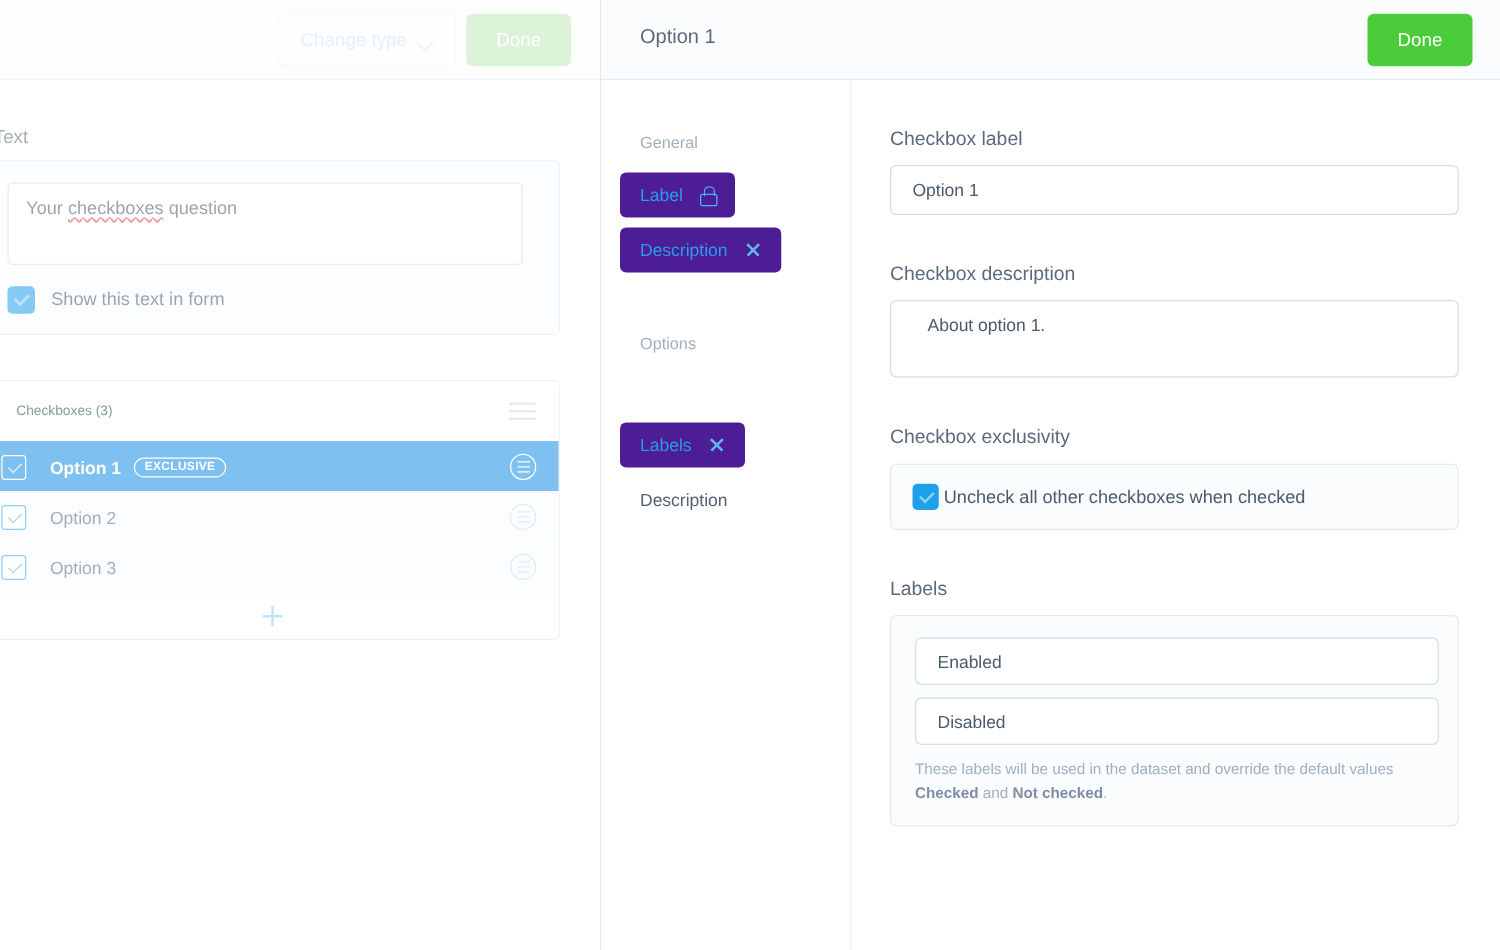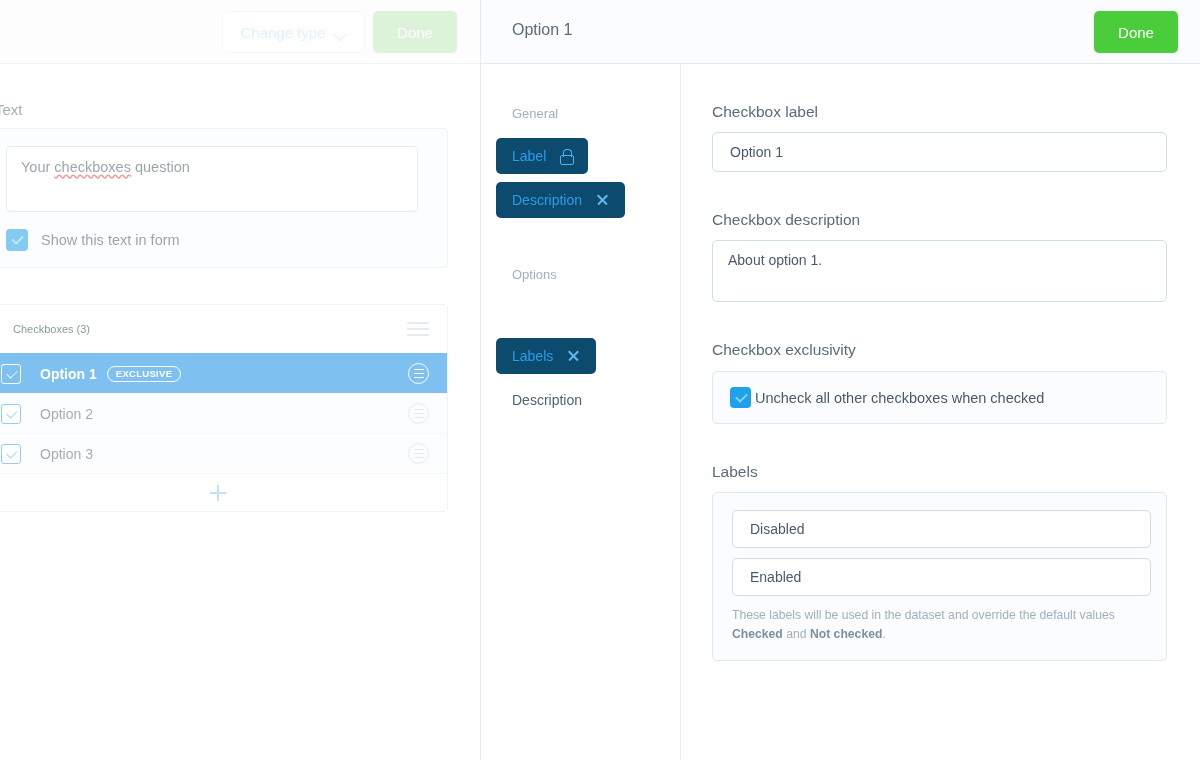--- a/index.html
+++ b/index.html
@@ -304,21 +304,21 @@
     position: absolute;
     font-size: 13px;
     color: #9fb0c0;
     left: 31px;
   }
   .nav-chip {
     position: absolute;
     left: 15px;
     height: 36px;
     border-radius: 5px;
-    background: #0c4a6e;
+    background: #4c1d95;
     display: flex;
     align-items: center;
     padding: 0 16px;
     gap: 14px;
     cursor: pointer;
   }
   .nav-chip.plain { background: transparent; }
   .nav-chip-label { font-size: 14px; color: #2b9bec; white-space: nowrap; }
   .nav-chip.plain .nav-chip-label { color: #53616f; }
 
@@ -390,21 +390,21 @@
     position: absolute;
     left: 31px;
     width: 455px;
     height: 62px;
     border: 1px solid #cfdeea;
     border-radius: 5px;
     background: #ffffff;
     color: #4a5a6a;
     font-size: 14px;
     font-family: "Liberation Sans", sans-serif;
-    padding: 11px 15px;
+    padding: 11px 29px;
     resize: none;
   }
 
   .excl-box {
     position: absolute;
     left: 31px;
     width: 455px; height: 53px;
     background: #fafcfe;
     border: 1px solid #dfeaf2;
     border-radius: 5px;
@@ -573,21 +573,21 @@
       <div class="text-area" style="top:176px">About option 1.</div>
 
       <div class="field-label" style="top:277px">Checkbox exclusivity</div>
       <div class="excl-box" style="top:307px">
         <span class="cb-filled"></span>
         <span class="excl-box-label">Uncheck all other checkboxes when checked</span>
       </div>
 
       <div class="field-label" style="top:399px">Labels</div>
       <div class="labels-box" style="top:428px">
+        <div class="lbl-input" style="line-height:36px">Enabled</div>
         <div class="lbl-input" style="line-height:36px">Disabled</div>
-        <div class="lbl-input" style="line-height:36px">Enabled</div>
         <div class="labels-hint"><span>These labels will be used in the dataset and override the default values </span><b>Checked</b><span> and </span><b>Not checked</b><span>.</span></div>
       </div>
 
     </div>
   </div>
 
 </div>
 
 </body></html>

